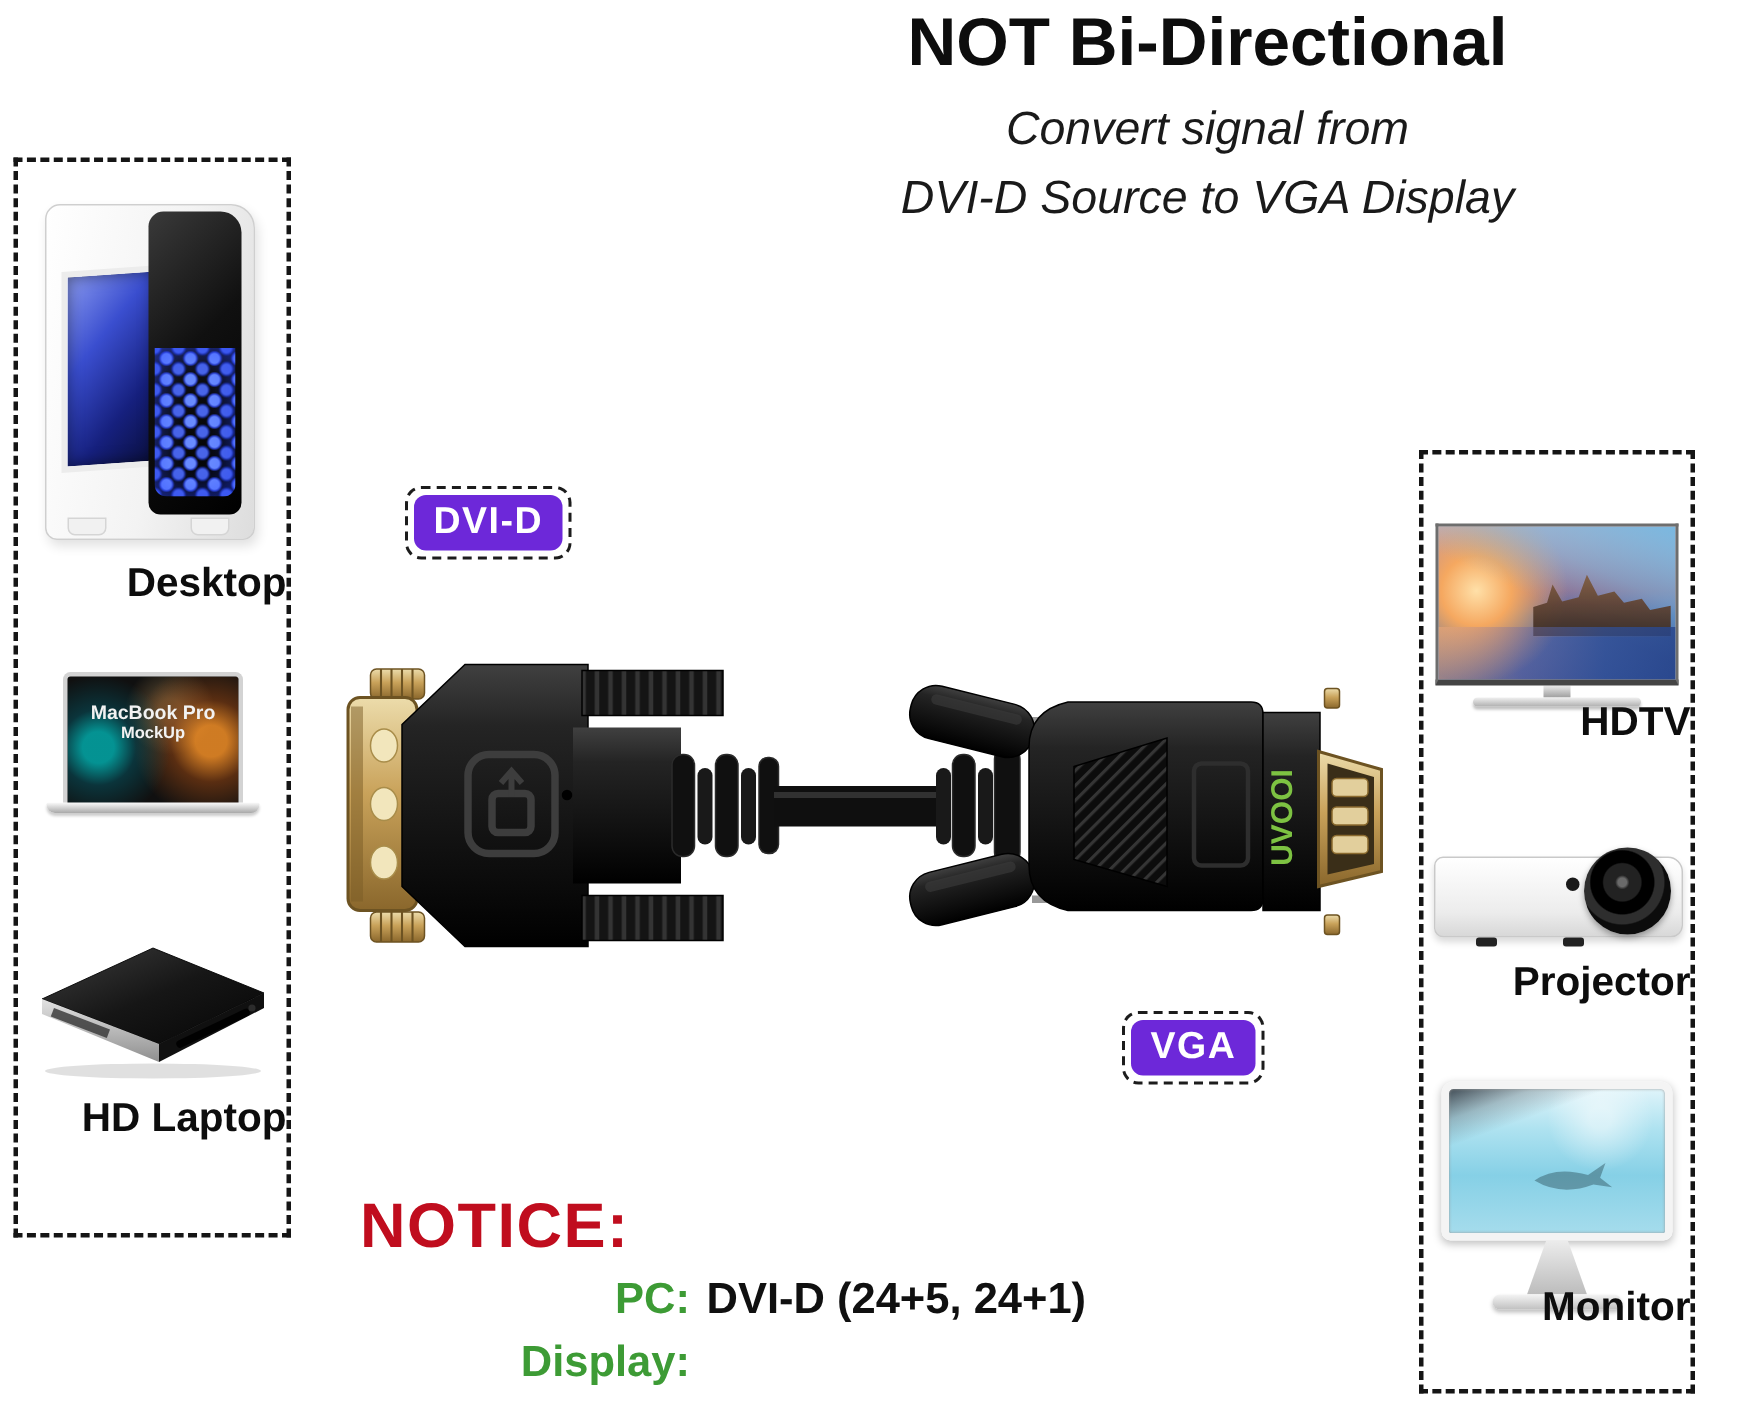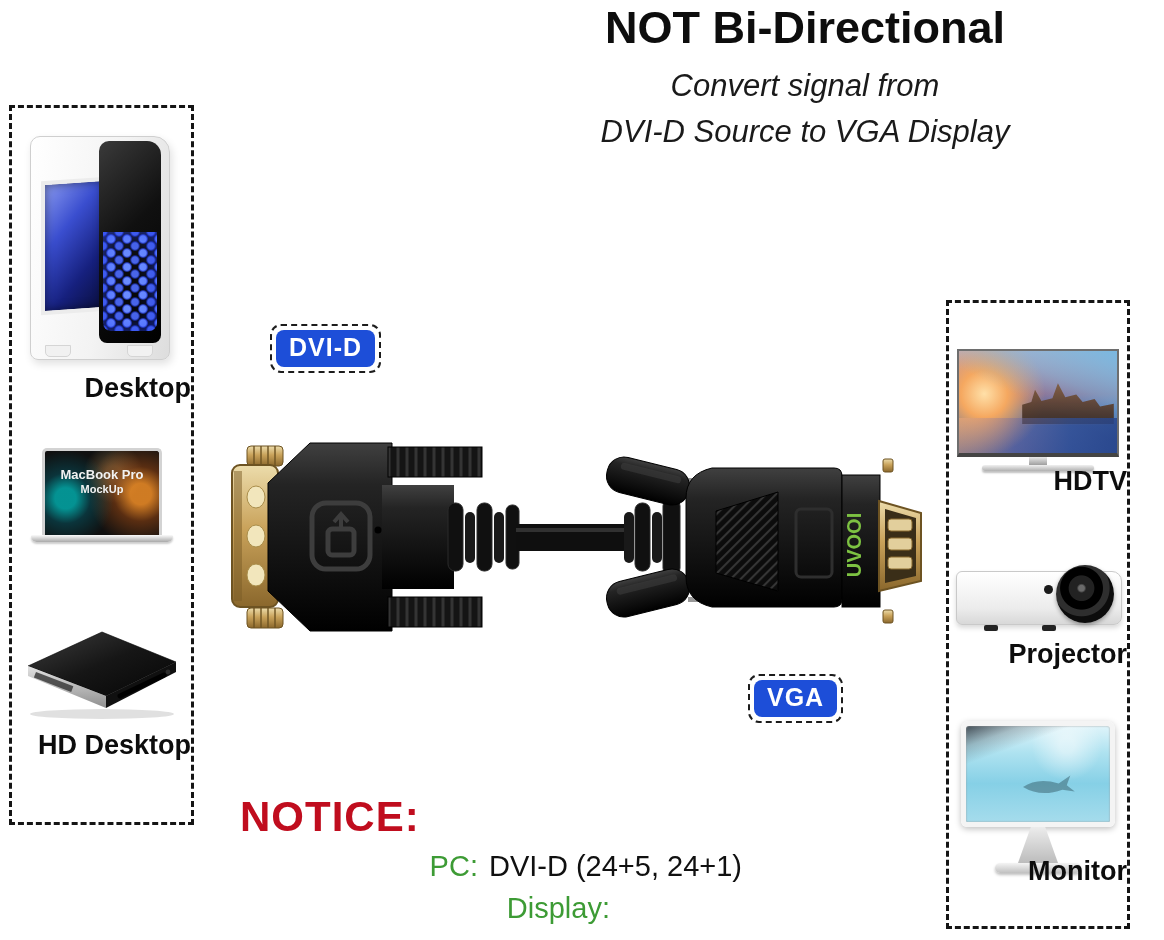--- a/index.html
+++ b/index.html
@@ -75,30 +75,30 @@
       box-shadow:0 2px 6px rgba(0,0,0,.25), inset 0 0 2px #999;
       background:linear-gradient(160deg,rgba(25,35,45,.8) 0%,rgba(25,35,45,.25) 14%,rgba(255,255,255,0) 26%),
                  radial-gradient(circle at 70% 20%,rgba(255,255,255,.5) 0 6%,transparent 28%),
                  linear-gradient(180deg,#dff4fa 0%,#aee2f0 28%,#86d0e6 60%,#a5dcec 100%);overflow:hidden;}
   .imac-fish{position:absolute;left:22%;top:42%;width:62%;height:40%;}
   .imac-neck{margin:0 auto;width:40px;height:36px;background:linear-gradient(#ececec,#bcbcbc);
              clip-path:polygon(32% 0,68% 0,100% 100%,0 100%);}
   .imac-base{margin:0 auto;width:86px;height:10px;border-radius:5px;background:linear-gradient(#f4f4f4,#c0c0c0);box-shadow:0 2px 3px rgba(0,0,0,.25);}
   
   .badge{position:absolute;border:2px dashed #1c1c1c;border-radius:11px;padding:4px;background:#fff;}
-  .badge-inner{display:block;background:#1d4ed8;color:#fff;font-size:25px;font-weight:700;letter-spacing:1px;
+  .badge-inner{display:block;background:#6d28d9;color:#fff;font-size:25px;font-weight:700;letter-spacing:1px;
                padding:3px 13px 5px;border-radius:8px;}
   .badge-dvi{left:270px;top:324px;}
   .badge-vga{left:748px;top:674px;}
   
   .cable-svg{position:absolute;left:220px;top:435px;width:715px;height:210px;}
   
   .notice{position:absolute;left:240px;top:793px;width:520px;}
   .notice-heading{font-size:42px;font-weight:700;color:#c00d1e;letter-spacing:1px;}
-  .notice-row{display:flex;font-size:29px;font-weight:400;margin-top:9px;justify-content:center;}
+  .notice-row{display:flex;font-size:29px;font-weight:700;margin-top:9px;}
   .notice-row .nkey{width:220px;text-align:right;color:#3d9b35;}
   .notice-row .nval{padding-left:11px;color:#101010;}
 </style>
 </head>
 <body>
 
 <div class="stage">
 
   <div class="header">
     <h1>NOT Bi-Directional</h1>
@@ -143,21 +143,21 @@
         </linearGradient>
       </defs>
       <ellipse cx="80" cy="88" rx="72" ry="5" fill="#000" opacity="0.12"></ellipse>
       <polygon points="6,40 80,6 154,36 84,70" fill="url(#hdpTop)" stroke="#000" stroke-width="0.6"></polygon>
       <polygon points="6,40 84,70 84,82 6,50" fill="url(#hdpSilver)"></polygon>
       <rect x="14" y="46" width="40" height="6" transform="rotate(21 14 46)" fill="#333" opacity="0.8"></rect>
       <polygon points="84,70 154,36 154,46 84,82" fill="#101010"></polygon>
       <path d="M98 70 L142 49" stroke="#000" stroke-width="5" stroke-linecap="round" opacity="0.9"></path>
       <circle cx="146" cy="46" r="2.4" fill="#2c2c2c"></circle>
     </svg>
-    <div class="dev-label" style="top:622px;">HD Desktop</div>
+    <div class="dev-label" style="top:622px;">HD Laptop</div>
   </div>
 
   <div class="panel panel-displays">
 
     <div class="tv">
       <div class="tv-screen">
         <div class="tv-castle"></div>
         <div class="tv-water"></div>
       </div>
       <div class="tv-neck"></div>

